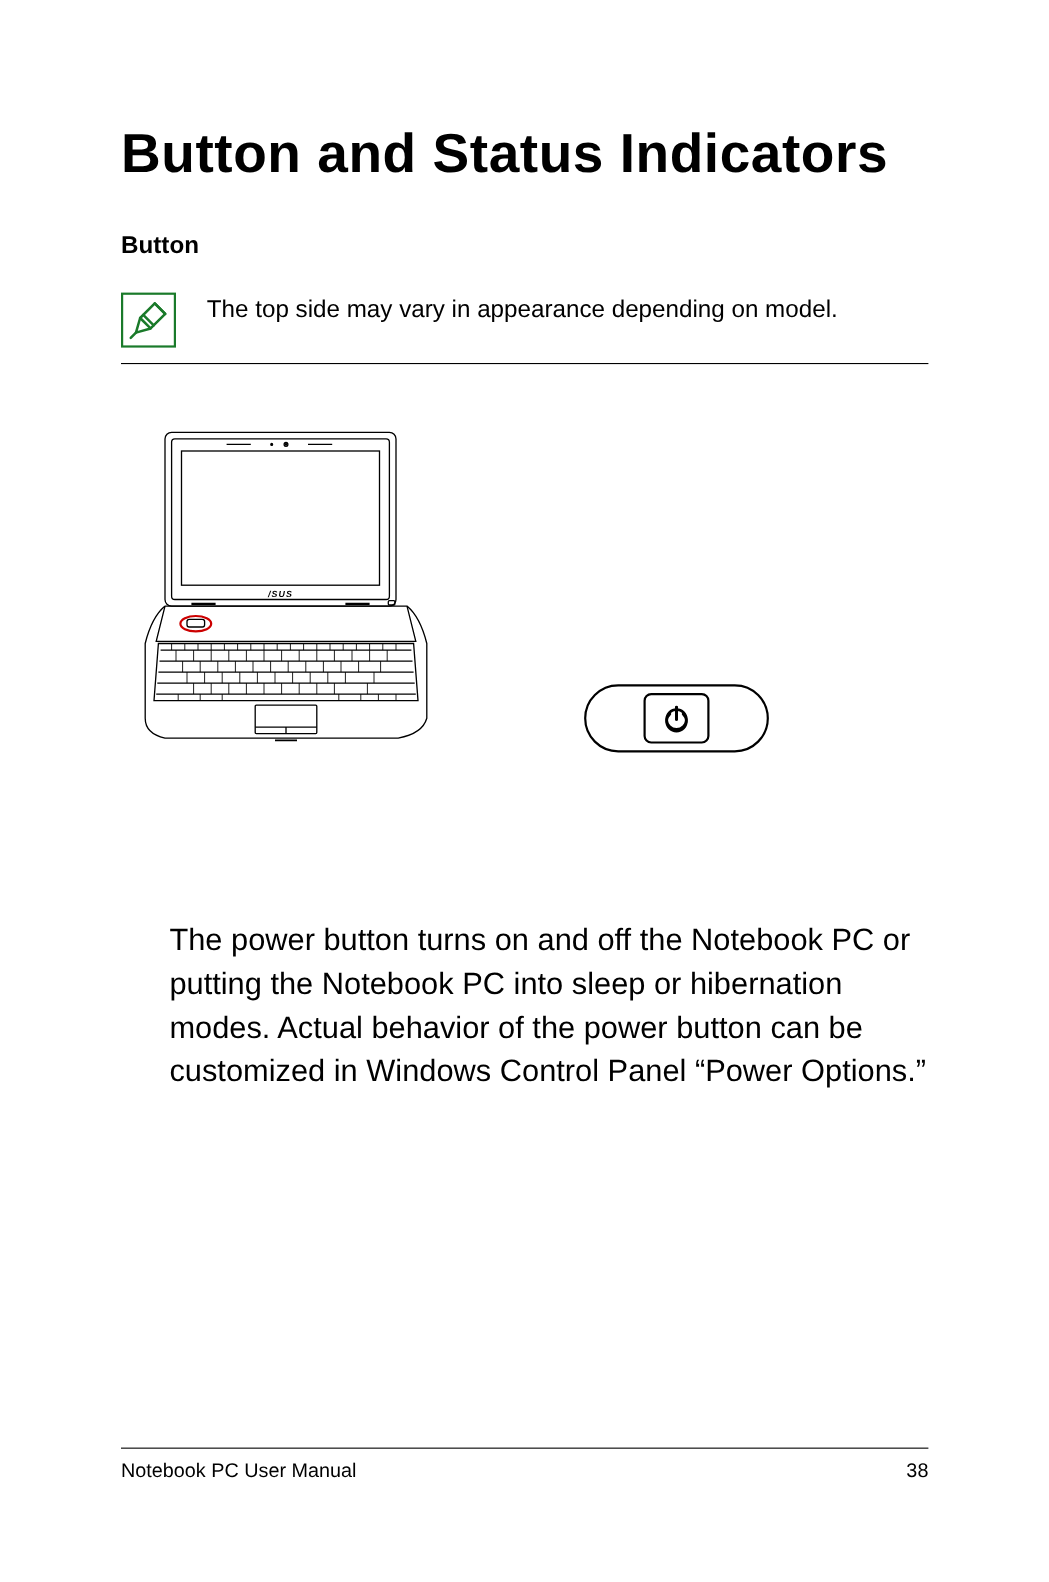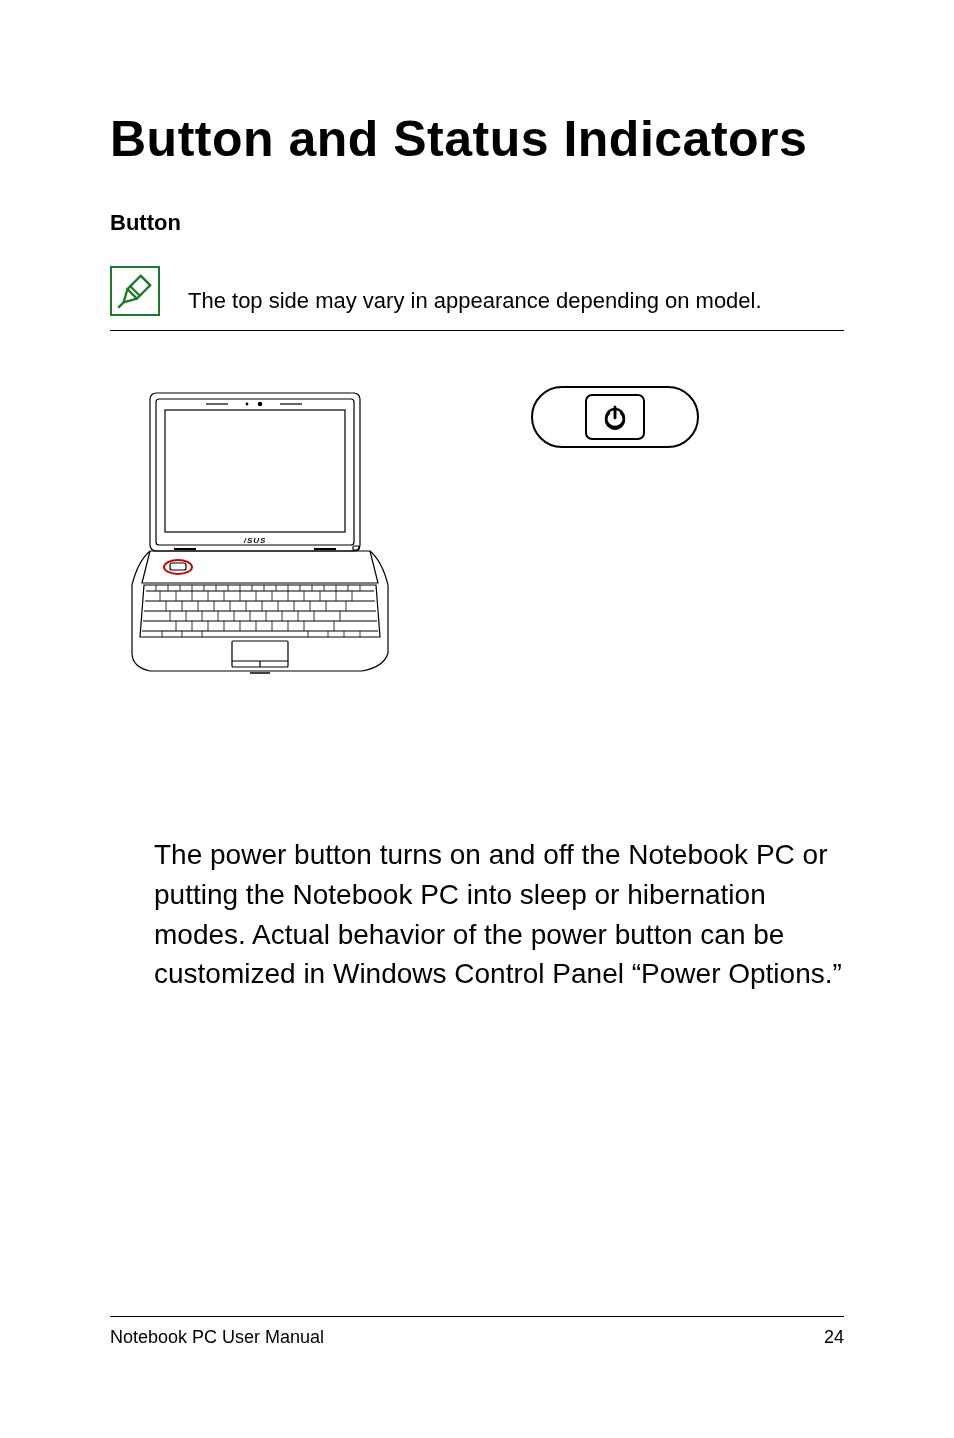--- a/index.html
+++ b/index.html
@@ -22,21 +22,21 @@
     letter-spacing: 0.5px;
   }
   .h2 {
     font-size: 22px;
     font-weight: 700;
     font-family: Verdana, Geneva, sans-serif;
     margin-bottom: 30px;
   }
   .note-row {
     display: flex;
-    align-items: flex-end;
+    align-items: flex-start;
     margin-bottom: 14px;
   }
   .note-icon-box {
     width: 50px;
     height: 50px;
     border: 2px solid #1a7a2a;
     display: flex;
     align-items: center;
     justify-content: center;
     flex-shrink: 0;
@@ -48,21 +48,21 @@
     font-size: 22px;
     line-height: 1.35;
   }
   .note-hr {
     border: none;
     border-top: 1px solid #000;
     margin: 0 0 54px 0;
   }
   .figures {
     display: flex;
-    align-items: flex-start;
+    align-items: flex-end;
     gap: 120px;
     margin-bottom: 150px;
   }
   .laptop-fig {
     width: 300px;
     height: 300px;
   }
   .button-detail {
     width: 170px;
     height: 64px;
@@ -200,15 +200,15 @@
   </div>
 
   <p class="power-body">The power button turns on and off the Notebook PC or putting the Notebook PC into sleep or hibernation modes. Actual behavior of the power button can be customized in Windows Control Panel “Power Options.”</p>
 
 </div>
 
 <div class="footer">
   <hr class="footer-hr">
   <div class="footer-row">
     <span>Notebook PC User Manual</span>
-    <span>24</span>
+    <span>38</span>
   </div>
 </div>
 
 </body></html>

